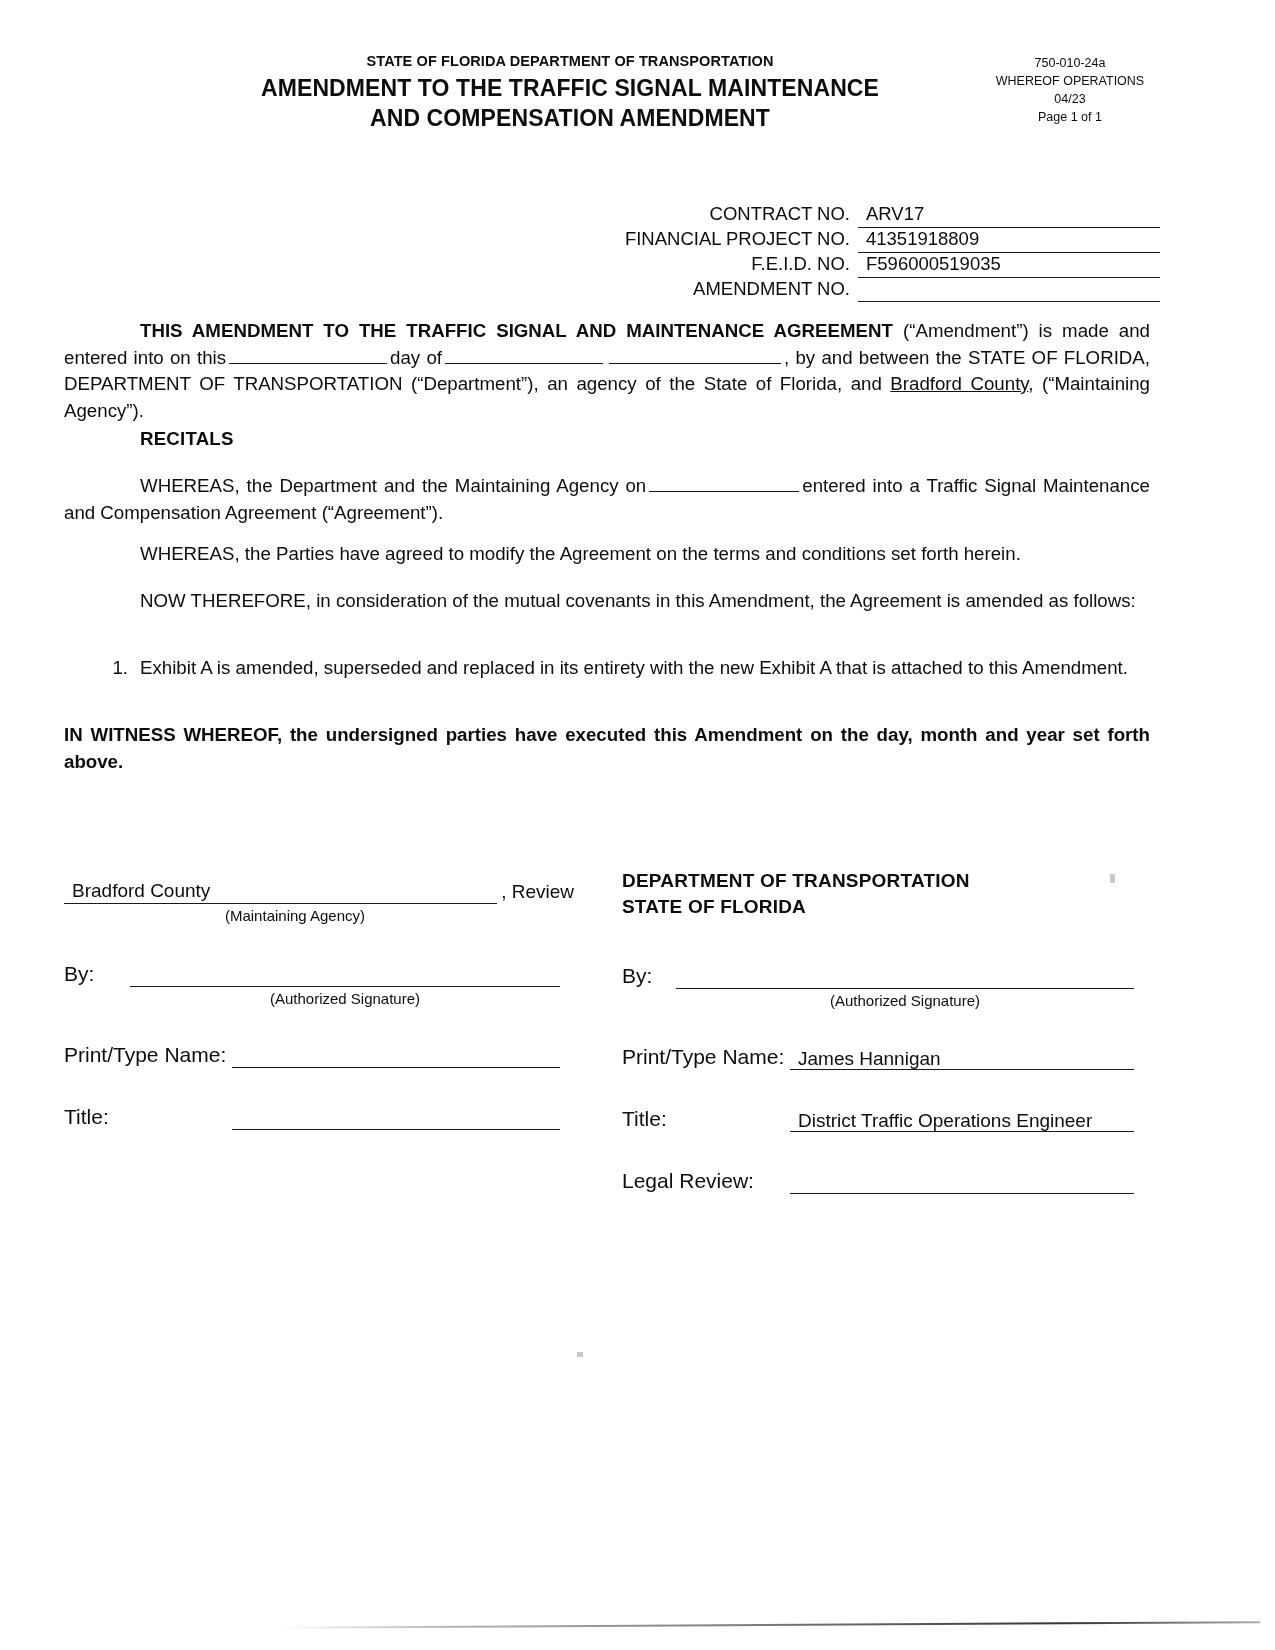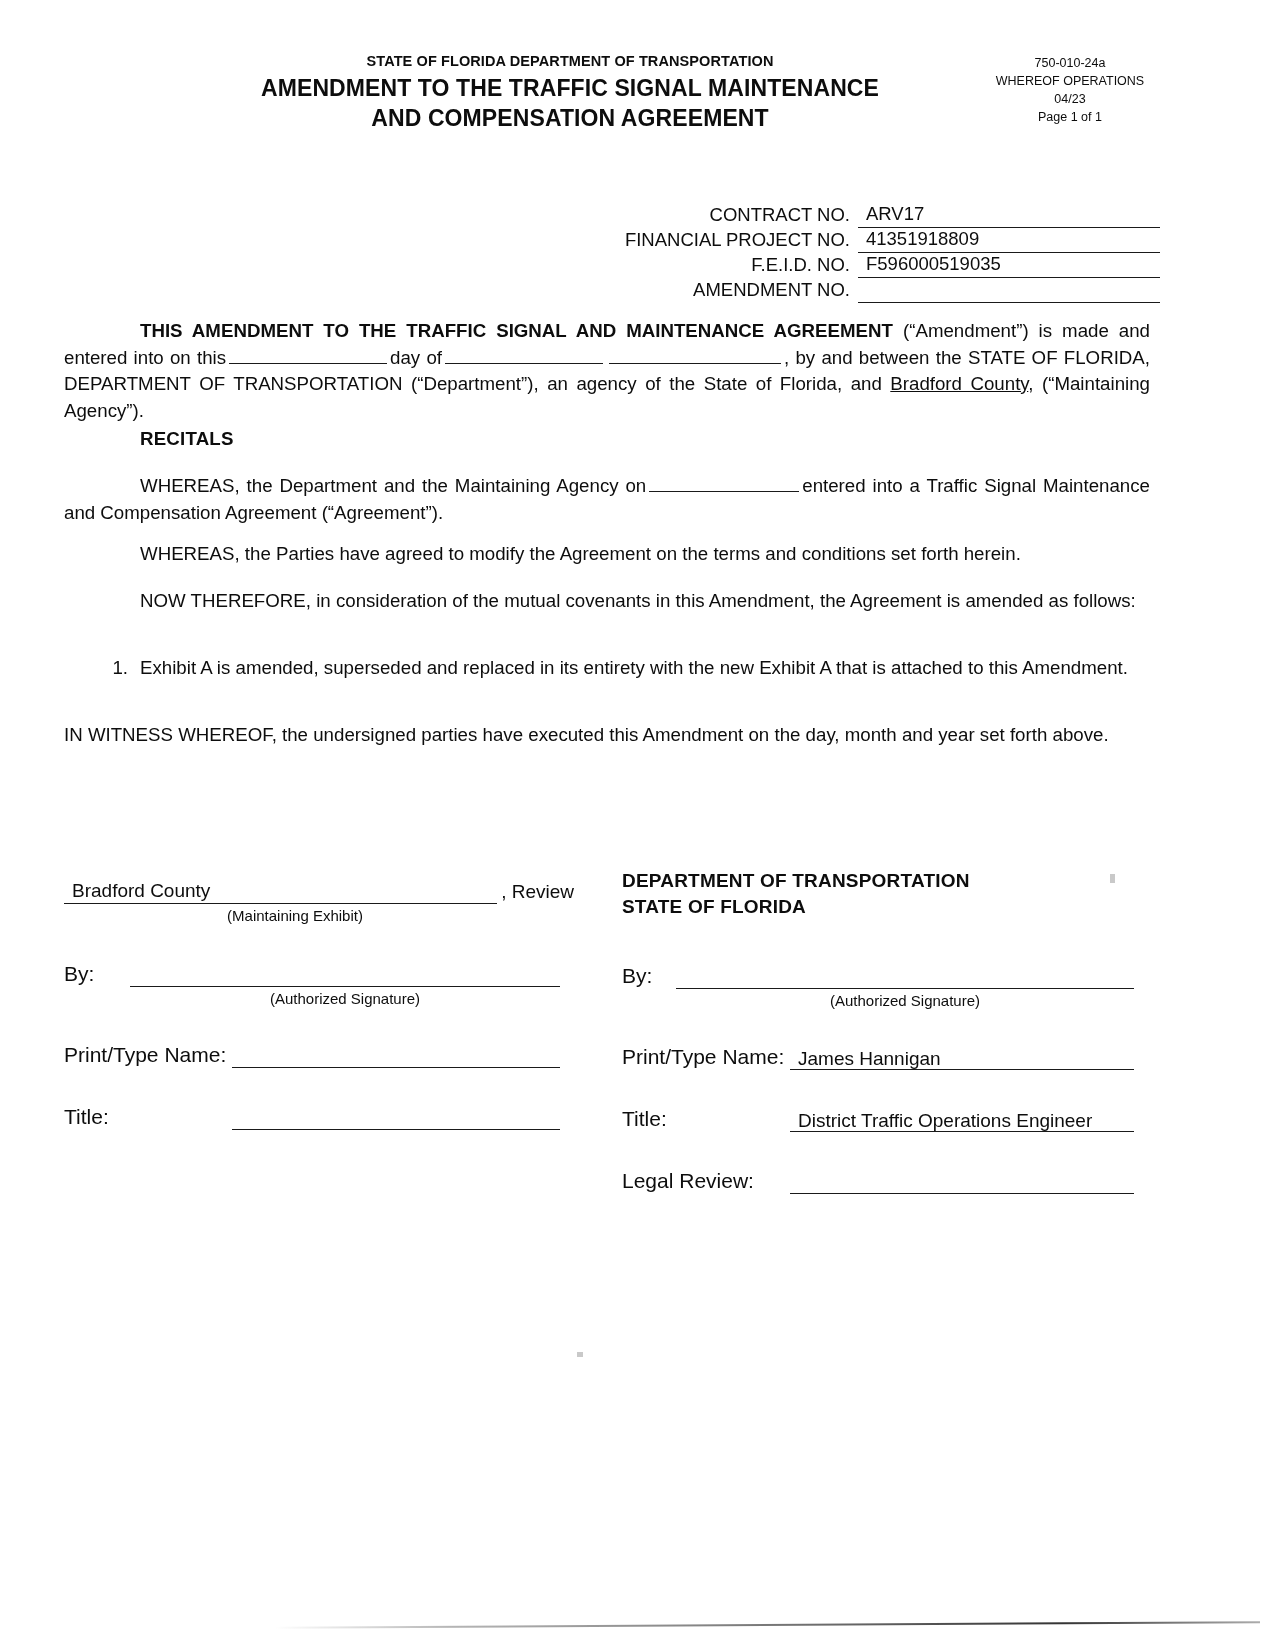--- a/index.html
+++ b/index.html
@@ -58,21 +58,21 @@
 
   
   .contract-block {
     position: absolute;
     top: 203px;
     left: 600px;
     width: 560px;
   }
   .cb-row {
     display: flex;
-    align-items: center;
+    align-items: flex-start;
     height: 25px;
   }
   .cb-label {
     width: 250px;
     text-align: right;
     font-size: 18.5px;
     padding-right: 8px;
     padding-bottom: 2px;
     white-space: nowrap;
   }
@@ -101,21 +101,21 @@
     left: 140px;
     top: 428px;
     font-size: 18.7px;
     font-weight: bold;
     letter-spacing: 0.2px;
     text-align: center;
   }
   .p-whereas1 { top: 473px; }
   .p-whereas2 { top: 541px; }
   .p-now { top: 588px; }
-  .p-witness { top: 722px; }
+  .p-witness { top: 722px; font-weight: bold; }
 
   .indent { display: inline-block; width: 76px; }
   strong { font-weight: bold; }
   .u { text-decoration: underline; }
 
   .blank-sm {
     display: inline-block;
     border-bottom: 1.6px solid #1a1a1a;
     width: 150px;
     height: 15px;
@@ -245,21 +245,21 @@
 </head>
 <body>
 
 <div class="page">
 
   <div class="header">
     <div class="header-center">
       <div class="agency-line">STATE OF FLORIDA DEPARTMENT OF TRANSPORTATION</div>
       <div class="doc-title">
         <div>AMENDMENT TO THE TRAFFIC SIGNAL MAINTENANCE</div>
-        <div>AND COMPENSATION AGREEMENT</div>
+        <div>AND COMPENSATION AMENDMENT</div>
       </div>
     </div>
     <div class="header-right">
       <div>750-010-24a</div>
       <div>WHEREOF OPERATIONS</div>
       <div>04/23</div>
       <div>Page 1 of 1</div>
     </div>
   </div>
 
@@ -308,21 +308,21 @@
   </div>
 
   <div class="body-text p-witness">IN WITNESS WHEREOF, the undersigned parties have executed this Amendment on the day, month and year set forth above.</div>
 
   <div class="sig-left">
 
     <div class="agency-row">
       <div class="agency-fill" style="max-width:462px;">Bradford County</div>
       <div class="agency-suffix">, Review</div>
     </div>
-    <div class="caption cap-left-agency">(Maintaining Exhibit)</div>
+    <div class="caption cap-left-agency">(Maintaining Agency)</div>
 
     <div style="height:38px;"></div>
 
     <div class="field-row">
       <div class="field-label" style="width:66px;">By:</div>
       <div class="field-line" style="width:430px;"></div>
     </div>
     <div class="caption" style="width:430px; margin-left:66px;">(Authorized Signature)</div>
 
     <div style="height:36px;"></div>

